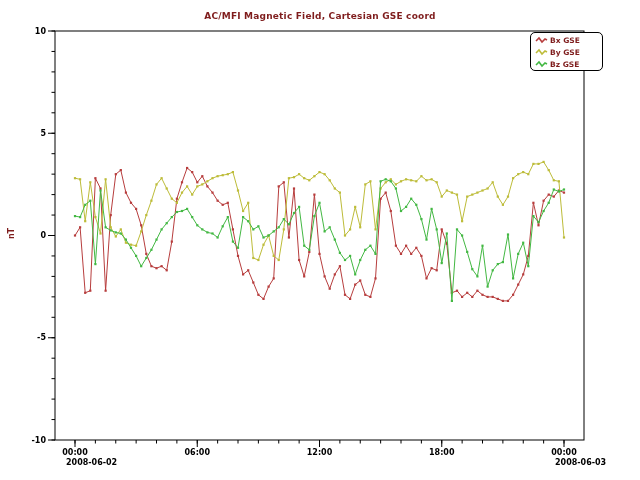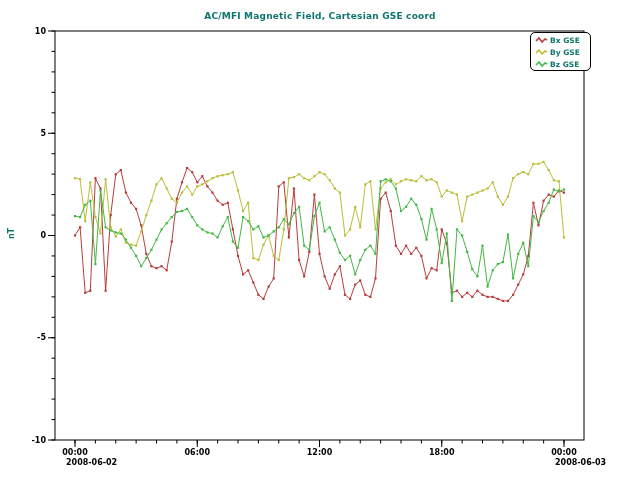--- a/index.html
+++ b/index.html
@@ -1,25 +1,25 @@
 <!DOCTYPE html>
 <html><head>
 <meta charset="utf-8">
 <style>
   html,body{margin:0;padding:0;background:#ffffff;}
   .screen{position:relative;width:640px;height:480px;background:#ffffff;overflow:hidden;
-          font-family:"DejaVu Sans",sans-serif;color:#0f766e;}
+          font-family:"DejaVu Sans",sans-serif;color:#7f1d1d;}
   .chart-title{position:absolute;top:11px;left:0;width:640px;text-align:center;
                font-size:9px;font-weight:bold;letter-spacing:0.2px;}
   .y-axis-label{position:absolute;left:6px;top:229px;font-size:8px;font-weight:bold;
                 transform:rotate(-90deg);transform-origin:center;}
   #plot{position:absolute;left:0;top:0;}
   .legend{position:absolute;left:530px;top:32px;width:53px;height:34px;
           border:1px solid #000;border-radius:5px;background:#fff;
-          padding:2px 2px 1px 4px;display:flex;flex-direction:column;justify-content:space-between;}
+          padding:2px 14px 1px 4px;display:flex;flex-direction:column;justify-content:space-between;}
   .legend-item{display:flex;align-items:center;gap:2px;height:10px;}
   .legend-item span{font-size:7.5px;font-weight:bold;white-space:nowrap;}
   .legend-swatch{flex:0 0 auto;}
 </style>
 </head>
 <body>
 
 <div class="screen">
   <div class="chart-title">AC/MFI  Magnetic Field, Cartesian GSE coord</div>
   <div class="y-axis-label">nT</div>

